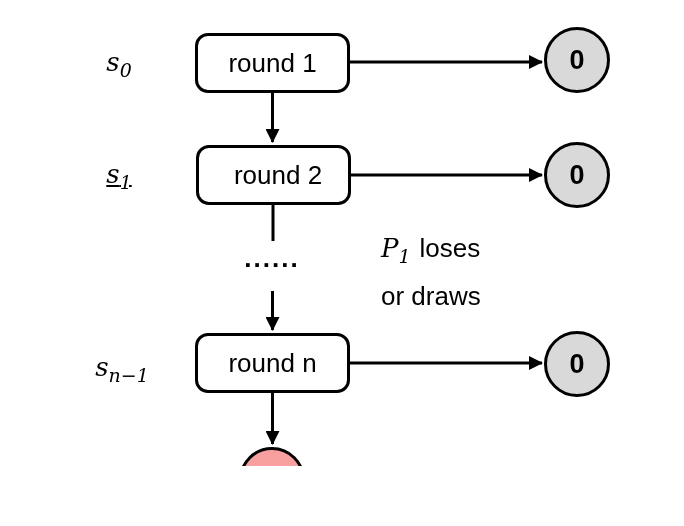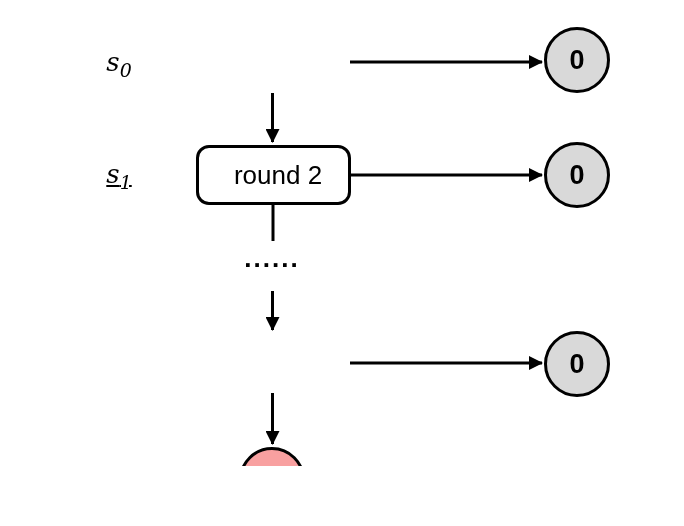--- a/index.html
+++ b/index.html
@@ -98,24 +98,35 @@
     <line x1="272.5" y1="291" x2="272.5" y2="330" marker-end="url(#ah)"></line>
     <line x1="272.5" y1="393" x2="272.5" y2="444" marker-end="url(#ah)"></line>
   </svg>
 
   <div class="state-label" style="left:119px; top:64px;">
     <span class="mathvar">s</span><span class="msub">0</span>
   </div>
   <div class="state-label" style="left:119px; top:176px;text-decoration:underline;">
     <span class="mathvar">s</span><span class="msub">1</span>
   </div>
+  <div class="state-label" style="left:122px; top:369px;">
+    <span class="mathvar">s</span><span class="msub">n−1</span>
+  </div>
 
+  <div class="round-box" style="left:195px; top:33px;">round 1</div>
   <div class="round-box" style="left:196px; top:145px;padding-left:9px;">round 2</div>
+  <div class="round-box" style="left:195px; top:333px;">round n</div>
 
   <div class="dots" style="left:272px; top:258px;">......</div>
 
   <div class="terminal draw" style="left:544px; top:27px;">0</div>
   <div class="terminal draw" style="left:544px; top:142px;">0</div>
   <div class="terminal draw" style="left:544px; top:331px;">0</div>
   <div class="terminal win" style="left:239px; top:447px;">1</div>
 
+  <div class="edge-label-block" style="left:381px; top:228px;">
+    <div>
+      <span class="mathvar">P</span><span class="msub">1</span><span class="plain-gap">loses</span>
+    </div>
+    <div>or draws</div>
+  </div>
 
 </div>
 
 </body></html>

